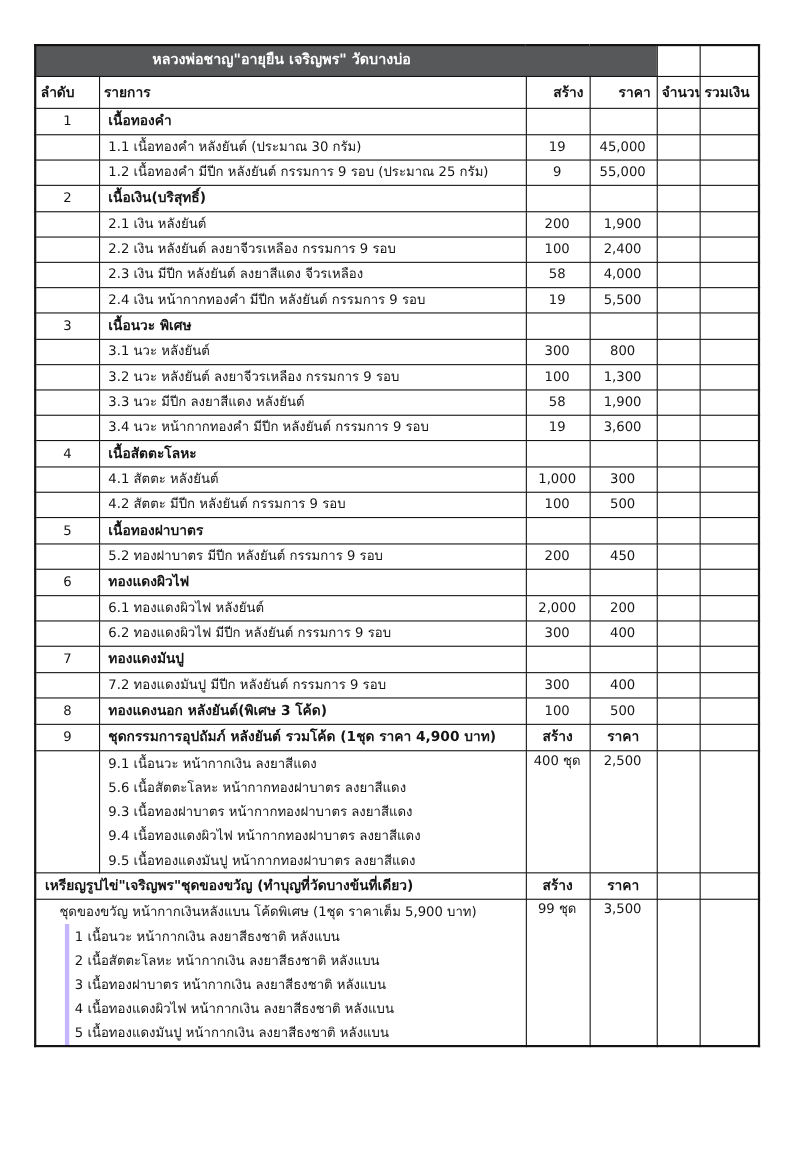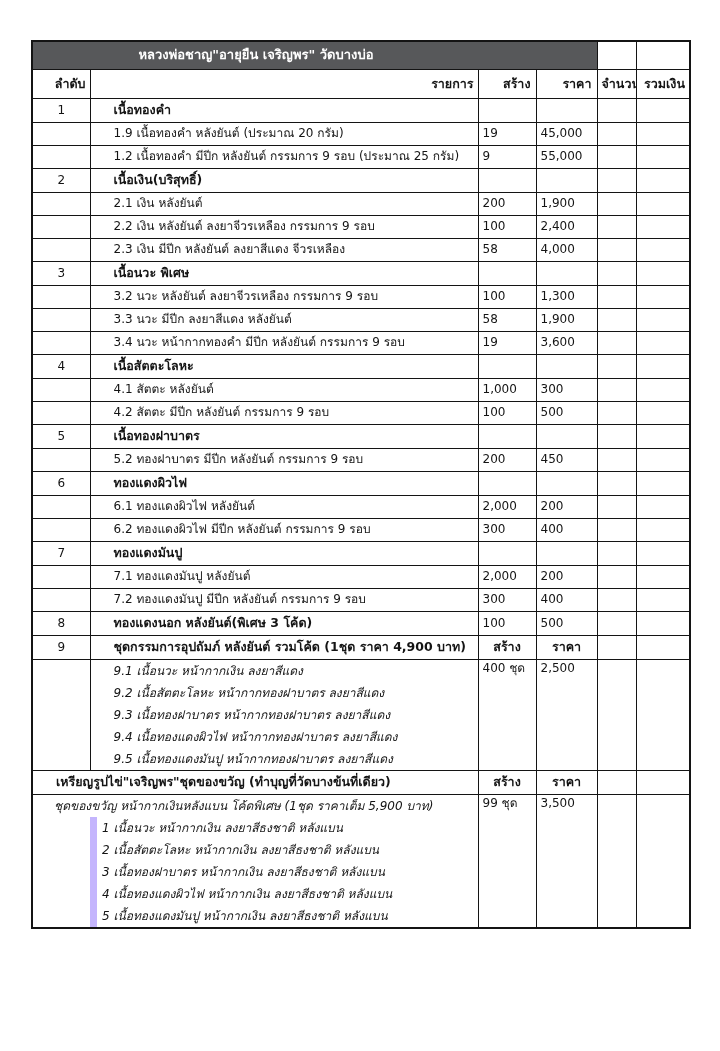--- a/index.html
+++ b/index.html
@@ -37,38 +37,38 @@
   tr.r-title td{height:27px;}
   td.titlebar{
     background:#57585a;
     color:#ffffff;
     font-weight:bold;
     font-size:13px;
     padding:0;
   }
   td.titlebar .t-in{display:block;width:446px;text-align:center;}
   
-  tr.r-header td{height:28px;font-weight:bold;font-size:12.5px;text-align:right;}
+  tr.r-header td{height:28px;font-weight:bold;font-size:12.5px;text-align:left;}
   tr.r-header td.hd-made, tr.r-header td.hd-price{text-align:right;padding-right:5px;}
   
   tr.r-section td{height:23px;}
   tr.r-detail td{height:22px;}
   tr.r-banner td{height:23px;}
   .b{font-weight:bold;font-size:12.5px;}
-  .num{text-align:left;padding-right:5px;}
+  .num{text-align:center;padding-right:5px;}
   .ctr{text-align:center;}
   .top{vertical-align:top;}
   .c-no{text-align:center;}
-  td.c-item{padding-left:23px;margin-top:48px;}
-  .ln{height:22px;line-height:22px;white-space:nowrap;overflow:hidden;font-style:italic;}
+  td.c-item{padding-left:8px;margin-top:48px;}
+  .ln{height:22px;line-height:22px;white-space:nowrap;overflow:hidden;}
   td.giftcell{padding:0;}
   td.giftcell > .ln{padding-left:21px;}
   td.giftcell .sub{
-    margin-left:57px;
-    border-left:7px solid #c4b5fd;
+    margin-left:26px;
+    border-left:4px solid #c4b5fd;
   }
   td.giftcell .sub .ln{padding-left:5px;}
 </style>
 </head>
 <body>
 
 <div class="page">
   <table class="doc">
     <colgroup>
       <col class="w-no">
@@ -98,21 +98,21 @@
     <tr class="r-section">
           <td class="c-no">1</td>
           <td class="c-item b">เนื้อทองคำ</td>
           <td class="num"></td>
           <td class="num"></td>
           <td></td>
           <td></td>
         </tr>
         <tr class="r-detail">
           <td class="c-no"></td>
-          <td class="c-item">1.9 เนื้อทองคำ หลังยันต์ (ประมาณ 20 กรัม)</td>
+          <td class="c-item">1.1 เนื้อทองคำ หลังยันต์ (ประมาณ 30 กรัม)</td>
           <td class="num">19</td>
           <td class="num">45,000</td>
           <td></td>
           <td></td>
         </tr>
         <tr class="r-detail">
           <td class="c-no"></td>
           <td class="c-item">1.2 เนื้อทองคำ มีปีก หลังยันต์ กรรมการ 9 รอบ (ประมาณ 25 กรัม)</td>
           <td class="num">9</td>
           <td class="num">55,000</td>
@@ -144,25 +144,41 @@
           <td></td>
         </tr>
         <tr class="r-detail">
           <td class="c-no"></td>
           <td class="c-item">2.3 เงิน มีปีก หลังยันต์ ลงยาสีแดง จีวรเหลือง</td>
           <td class="num">58</td>
           <td class="num">4,000</td>
           <td></td>
           <td></td>
         </tr>
+        <tr class="r-detail">
+          <td class="c-no"></td>
+          <td class="c-item">2.4 เงิน หน้ากากทองคำ มีปีก หลังยันต์ กรรมการ 9 รอบ</td>
+          <td class="num">19</td>
+          <td class="num">5,500</td>
+          <td></td>
+          <td></td>
+        </tr>
         <tr class="r-section">
           <td class="c-no">3</td>
           <td class="c-item b">เนื้อนวะ พิเศษ</td>
           <td class="num"></td>
           <td class="num"></td>
+          <td></td>
+          <td></td>
+        </tr>
+        <tr class="r-detail">
+          <td class="c-no"></td>
+          <td class="c-item">3.1 นวะ หลังยันต์</td>
+          <td class="num">300</td>
+          <td class="num">800</td>
           <td></td>
           <td></td>
         </tr>
         <tr class="r-detail">
           <td class="c-no"></td>
           <td class="c-item">3.2 นวะ หลังยันต์ ลงยาจีวรเหลือง กรรมการ 9 รอบ</td>
           <td class="num">100</td>
           <td class="num">1,300</td>
           <td></td>
           <td></td>
@@ -245,28 +261,20 @@
           <td class="num">300</td>
           <td class="num">400</td>
           <td></td>
           <td></td>
         </tr>
         <tr class="r-section">
           <td class="c-no">7</td>
           <td class="c-item b">ทองแดงมันปู</td>
           <td class="num"></td>
           <td class="num"></td>
-          <td></td>
-          <td></td>
-        </tr>
-        <tr class="r-detail">
-          <td class="c-no"></td>
-          <td class="c-item">7.1 ทองแดงมันปู หลังยันต์</td>
-          <td class="num">2,000</td>
-          <td class="num">200</td>
           <td></td>
           <td></td>
         </tr>
         <tr class="r-detail">
           <td class="c-no"></td>
           <td class="c-item">7.2 ทองแดงมันปู มีปีก หลังยันต์ กรรมการ 9 รอบ</td>
           <td class="num">300</td>
           <td class="num">400</td>
           <td></td>
           <td></td>
@@ -284,21 +292,21 @@
           <td class="c-item b">ชุดกรรมการอุปถัมภ์ หลังยันต์ รวมโค้ด (1ชุด ราคา 4,900 บาท)</td>
           <td class="b ctr">สร้าง</td>
           <td class="b ctr">ราคา</td>
           <td></td>
           <td></td>
         </tr>
         <tr class="r-block">
           <td class="c-no"></td>
           <td class="c-item top">
             <div class="ln">9.1 เนื้อนวะ หน้ากากเงิน ลงยาสีแดง</div>
-            <div class="ln">9.2 เนื้อสัตตะโลหะ หน้ากากทองฝาบาตร ลงยาสีแดง</div>
+            <div class="ln">5.6 เนื้อสัตตะโลหะ หน้ากากทองฝาบาตร ลงยาสีแดง</div>
             <div class="ln">9.3 เนื้อทองฝาบาตร หน้ากากทองฝาบาตร ลงยาสีแดง</div>
             <div class="ln">9.4 เนื้อทองแดงผิวไฟ หน้ากากทองฝาบาตร ลงยาสีแดง</div>
             <div class="ln">9.5 เนื้อทองแดงมันปู หน้ากากทองฝาบาตร ลงยาสีแดง</div>
           </td>
           <td class="num top">400 ชุด</td>
           <td class="num top">2,500</td>
           <td></td>
           <td></td>
         </tr>
         <tr class="r-banner">

